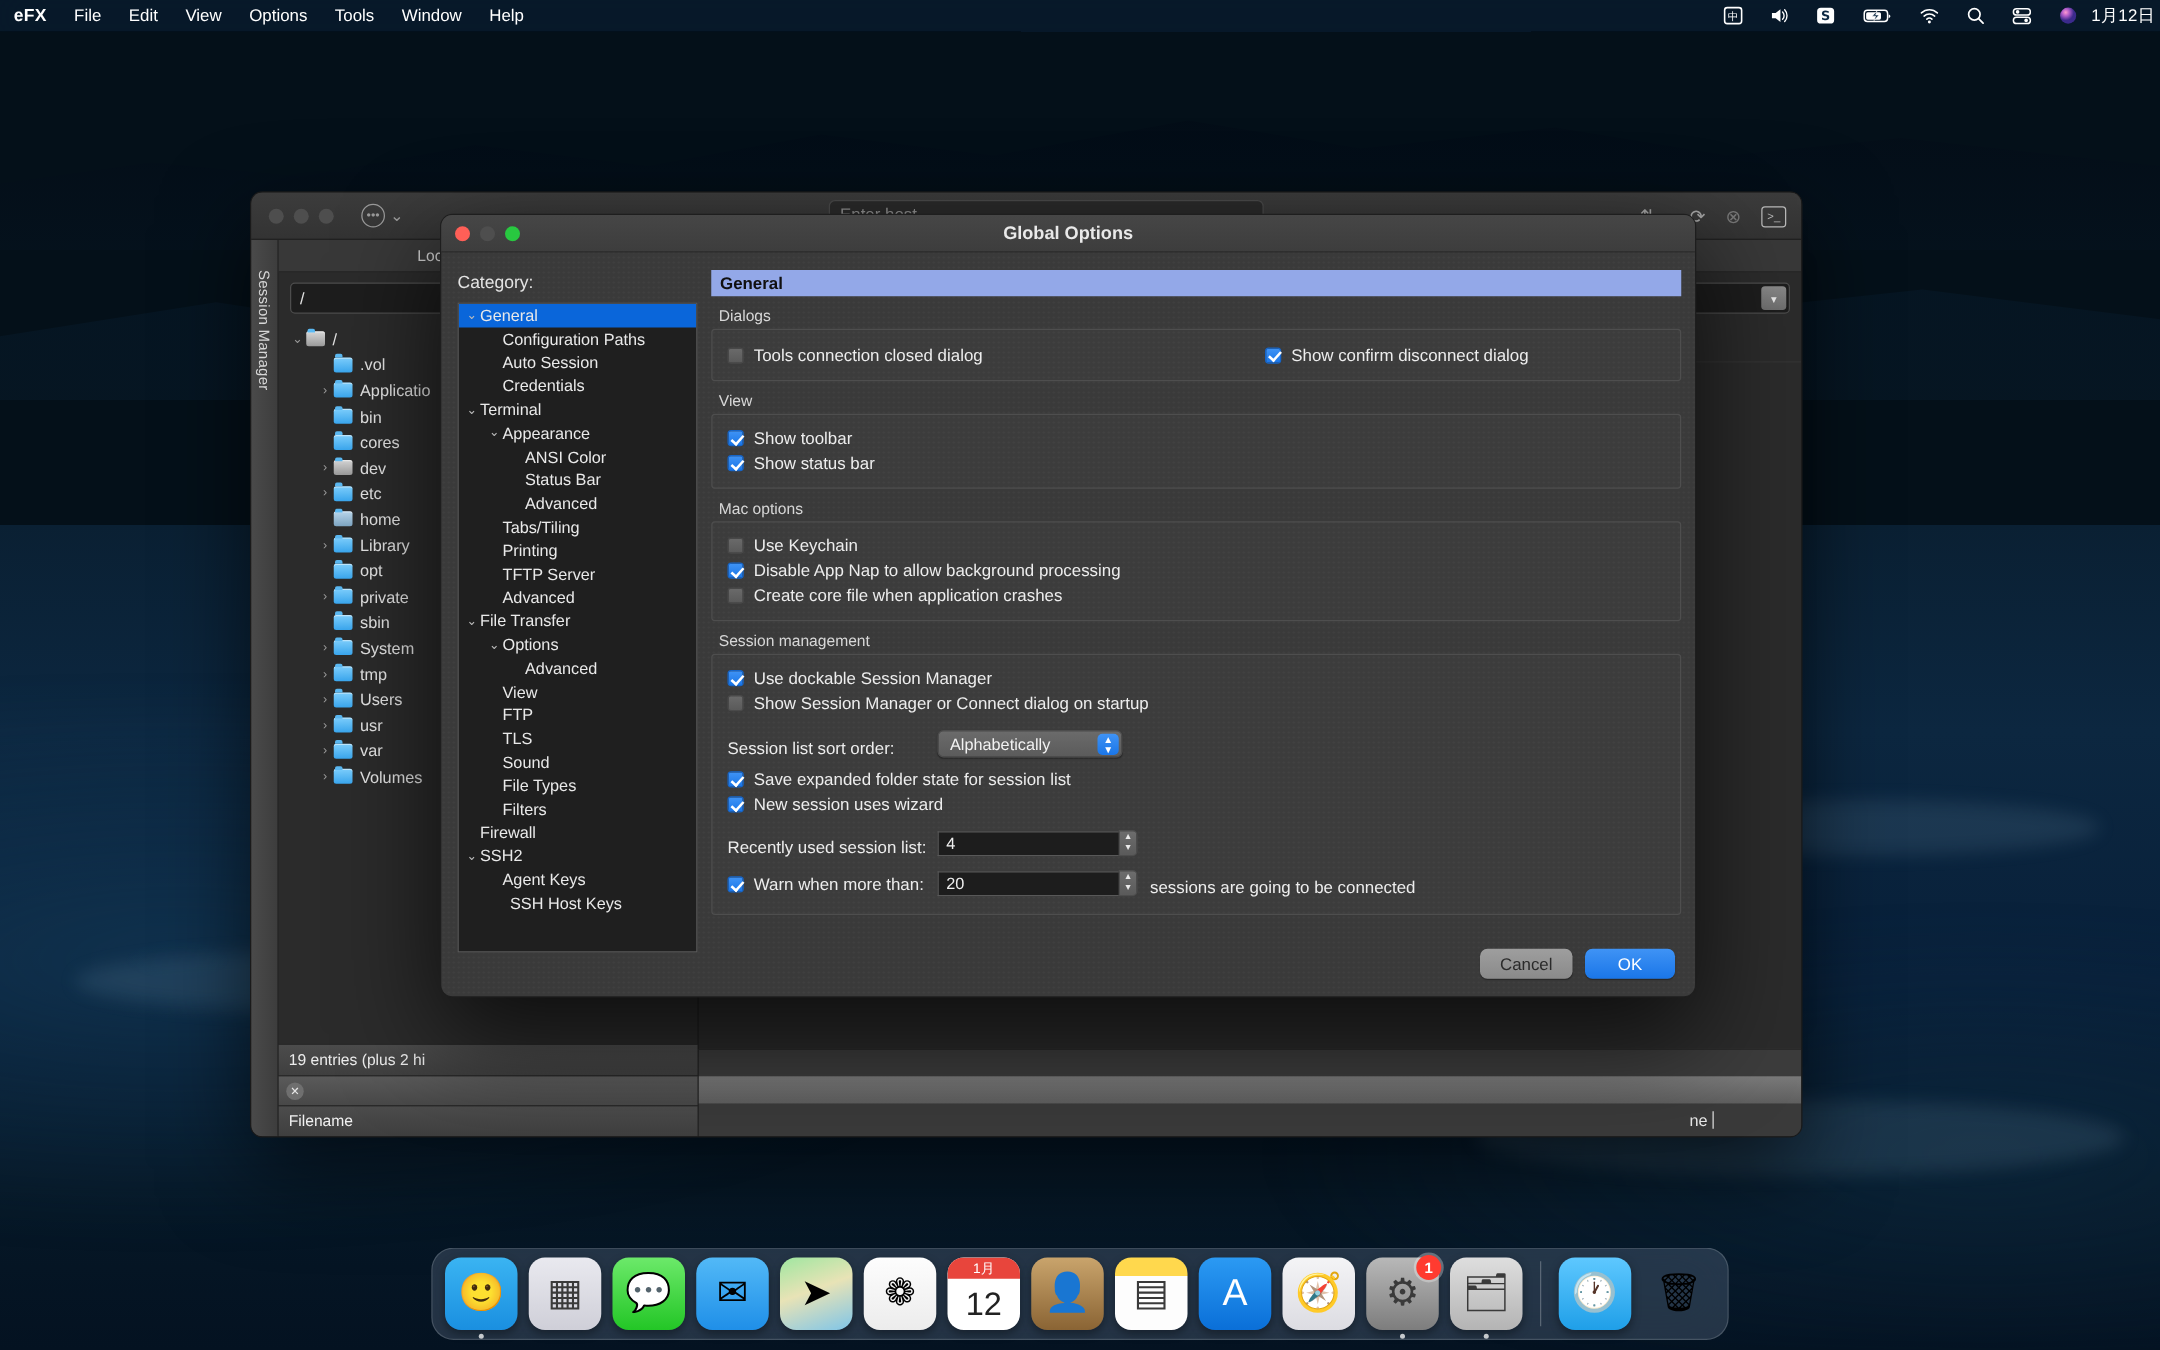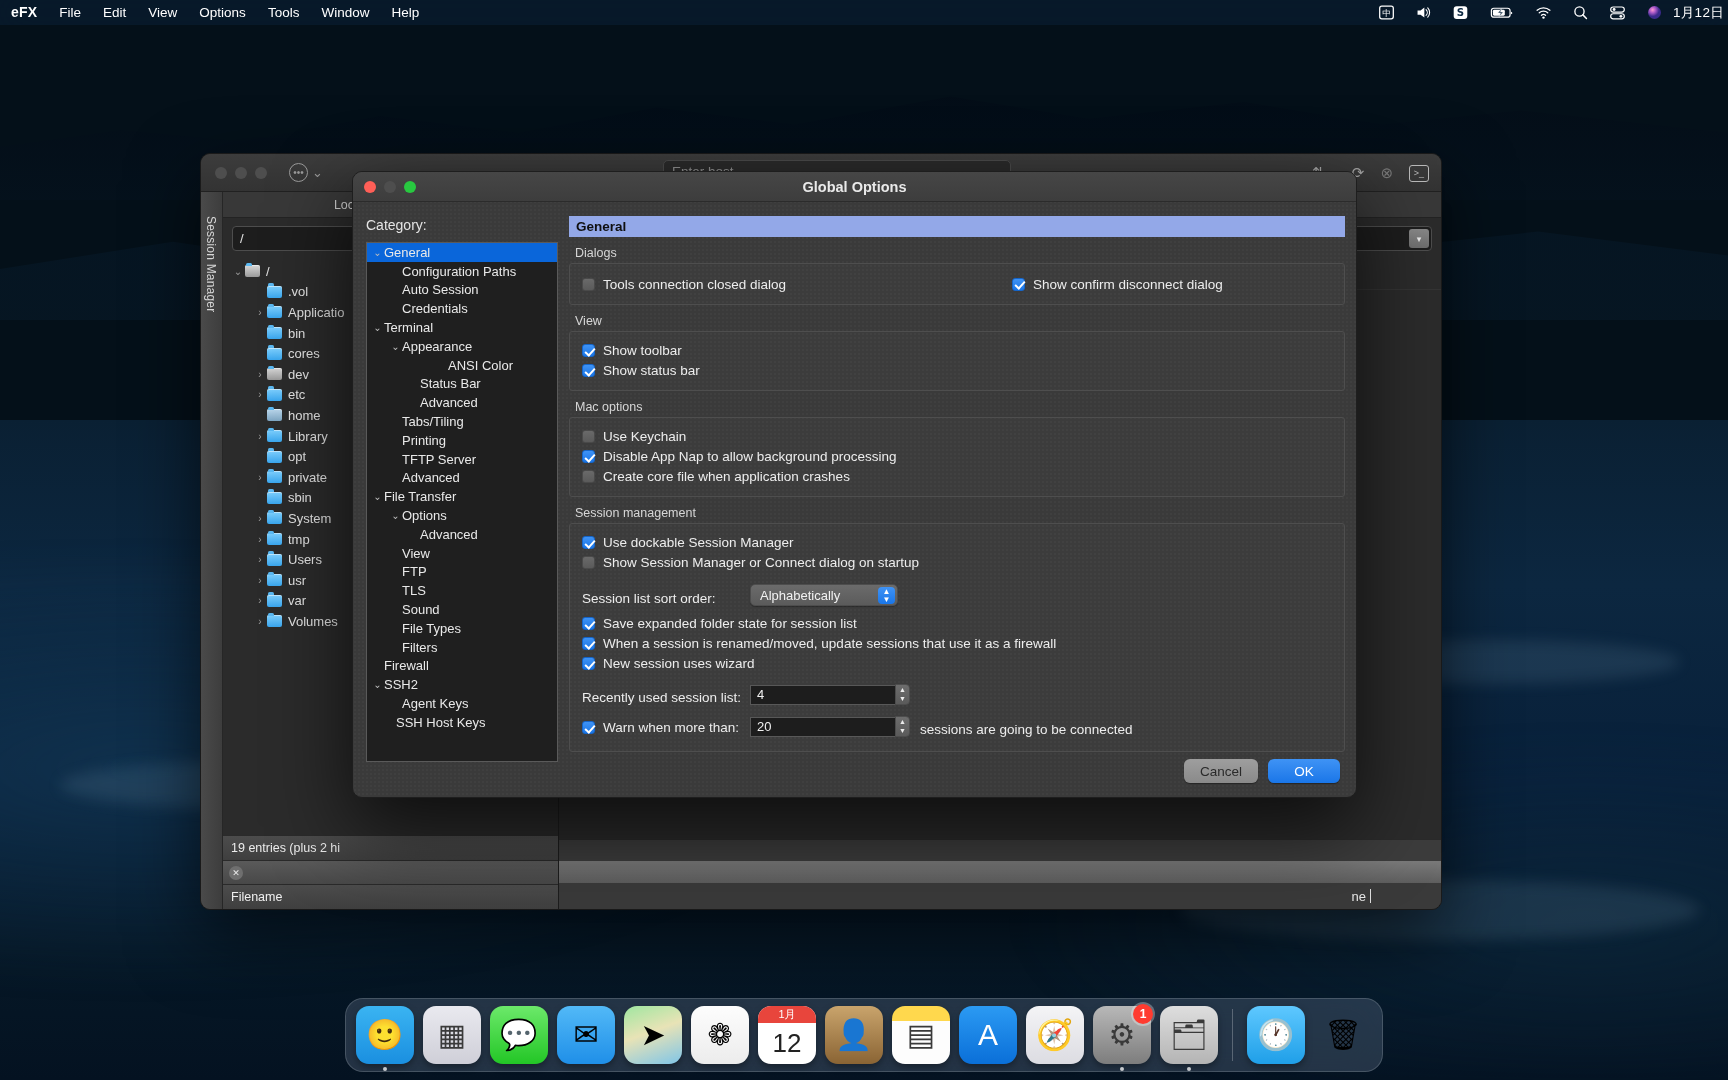--- a/index.html
+++ b/index.html
@@ -509,21 +509,21 @@
           <span>Credentials</span>
         </div>
         <div class="cat" style="padding-left: 4px;">
           <span class="tw2">⌄</span>
           <span>Terminal</span>
         </div>
         <div class="cat" style="padding-left: 22px;">
           <span class="tw2">⌄</span>
           <span>Appearance</span>
         </div>
-        <div class="cat" style="padding-left: 40px; margin-left: 28px;">
+        <div class="cat" style="padding-left: 40px;">
           <span class="tw2"></span>
           <span>ANSI Color</span>
         </div>
         <div class="cat" style="padding-left: 40px;">
           <span class="tw2"></span>
           <span>Status Bar</span>
         </div>
         <div class="cat" style="padding-left: 40px;">
           <span class="tw2"></span>
           <span>Advanced</span>
@@ -585,21 +585,21 @@
           <span>Firewall</span>
         </div>
         <div class="cat" style="padding-left: 4px;">
           <span class="tw2">⌄</span>
           <span>SSH2</span>
         </div>
         <div class="cat" style="padding-left: 22px;">
           <span class="tw2"></span>
           <span>Agent Keys</span>
         </div>
-        <div class="cat" style="padding-left: 16px;">
+        <div class="cat" style="padding-left: 28px;">
           <span class="tw2"></span>
           <span>SSH Host Keys</span>
         </div>
       </div>
 
     <div id="pane">
       <div class="pane-hdr">General</div>
 
       <div class="grp-title">Dialogs</div>
       <div class="grp" style="height:42px;display:flex;align-items:center;">
@@ -659,24 +659,20 @@
             <span class="pbtn">
                 <span>▲</span>
                 <span>▼</span>
               </span>
           </div>
         </div>
 
         <div class="chk-row">
           <span class="cb on"></span>
           <span class="chk-lbl">Save expanded folder state for session list</span>
-        </div>
-        <div class="chk-row">
-          <span class="cb on"></span>
-          <span class="chk-lbl">When a session is renamed/moved, update sessions that use it as a firewall</span>
         </div>
         <div class="chk-row">
           <span class="cb on"></span>
           <span class="chk-lbl">New session uses wizard</span>
         </div>
 
         <div class="row-inline" style="margin-top:6px;">
           <span class="fld-lbl" style="width:168px">Recently used session list:</span>
           <div class="stepper-wrap">
             <div class="num-in">4</div>

